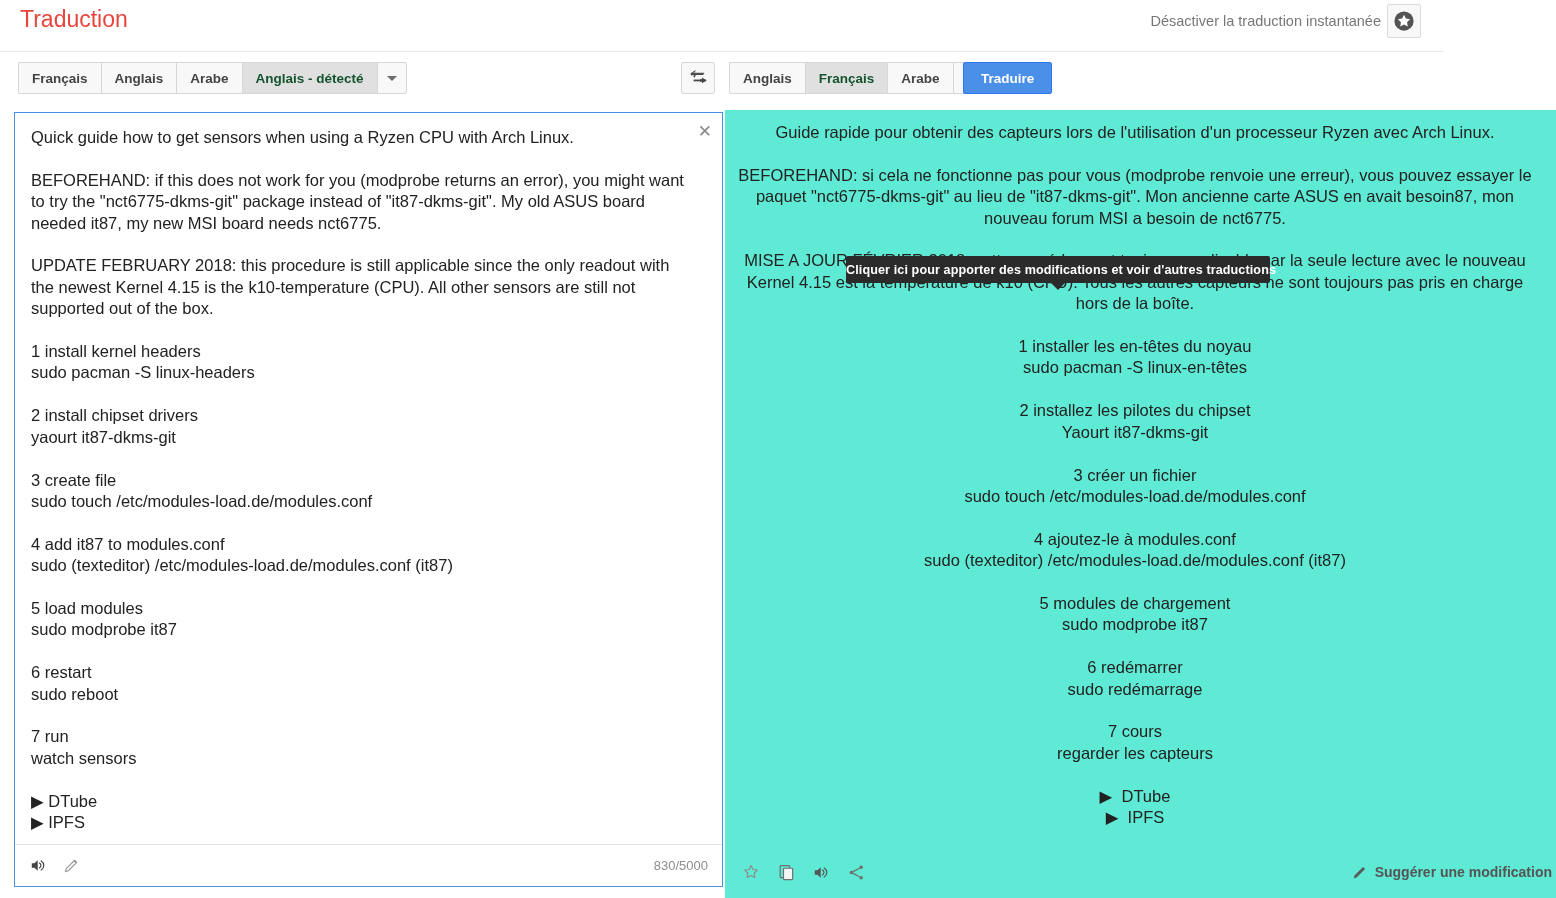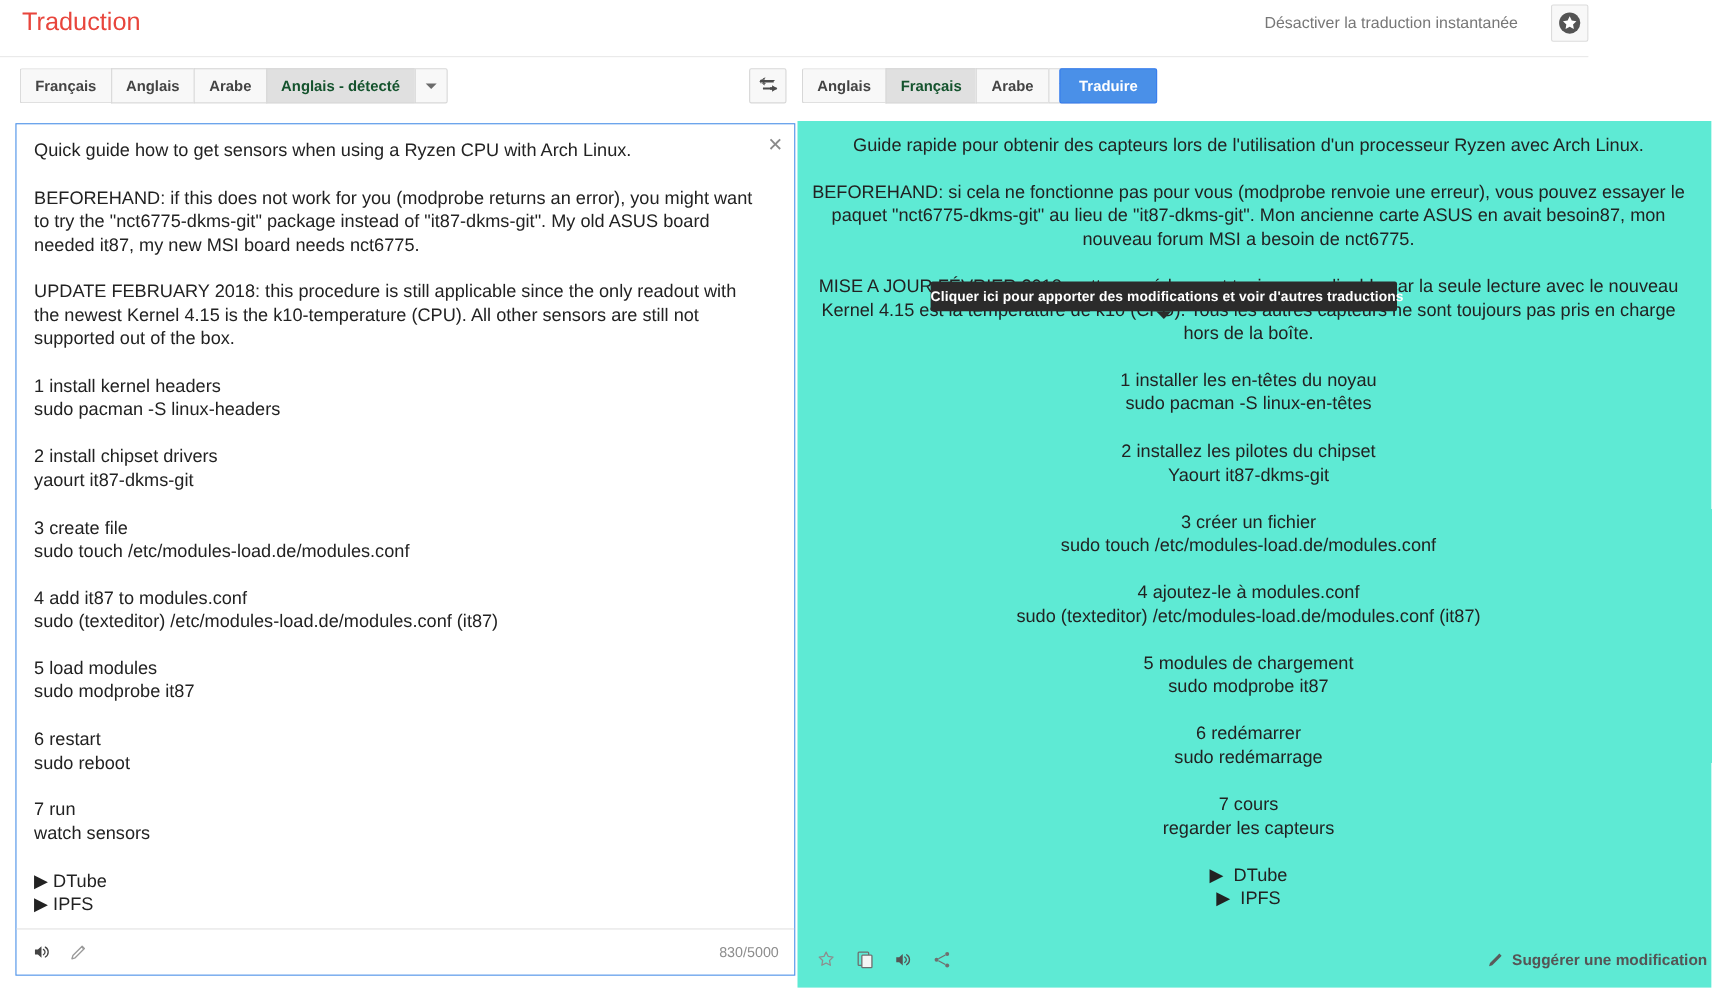--- a/index.html
+++ b/index.html
@@ -15,22 +15,22 @@
   
   .header {
     position: absolute; left: 0; top: 0; width: 1444px; height: 52px;
     border-bottom: 1px solid #e8e8e8; background: #fff;
   }
   .brand {
     position: absolute; left: 20px; top: 6px;
     font-size: 23px; color: #e8453c; font-weight: 400; letter-spacing: 0px;
   }
   .hdr-right {
-    position: absolute; right: 0; top: 4px;
-    display: flex; align-items: center; gap: 30px;
+    position: absolute; right: 23px; top: 4px;
+    display: flex; align-items: center; gap: 6px;
   }
   .instant-toggle {
     font-size: 14.5px; color: #777; white-space: nowrap; cursor: pointer;
   }
   .star-btn {
     width: 34px; height: 34px; border: 1px solid #dcdcdc; border-radius: 2px;
     background: #f8f8f8; display: flex; align-items: center; justify-content: center;
     cursor: pointer;
   }
   .star-btn svg { display: block; }

